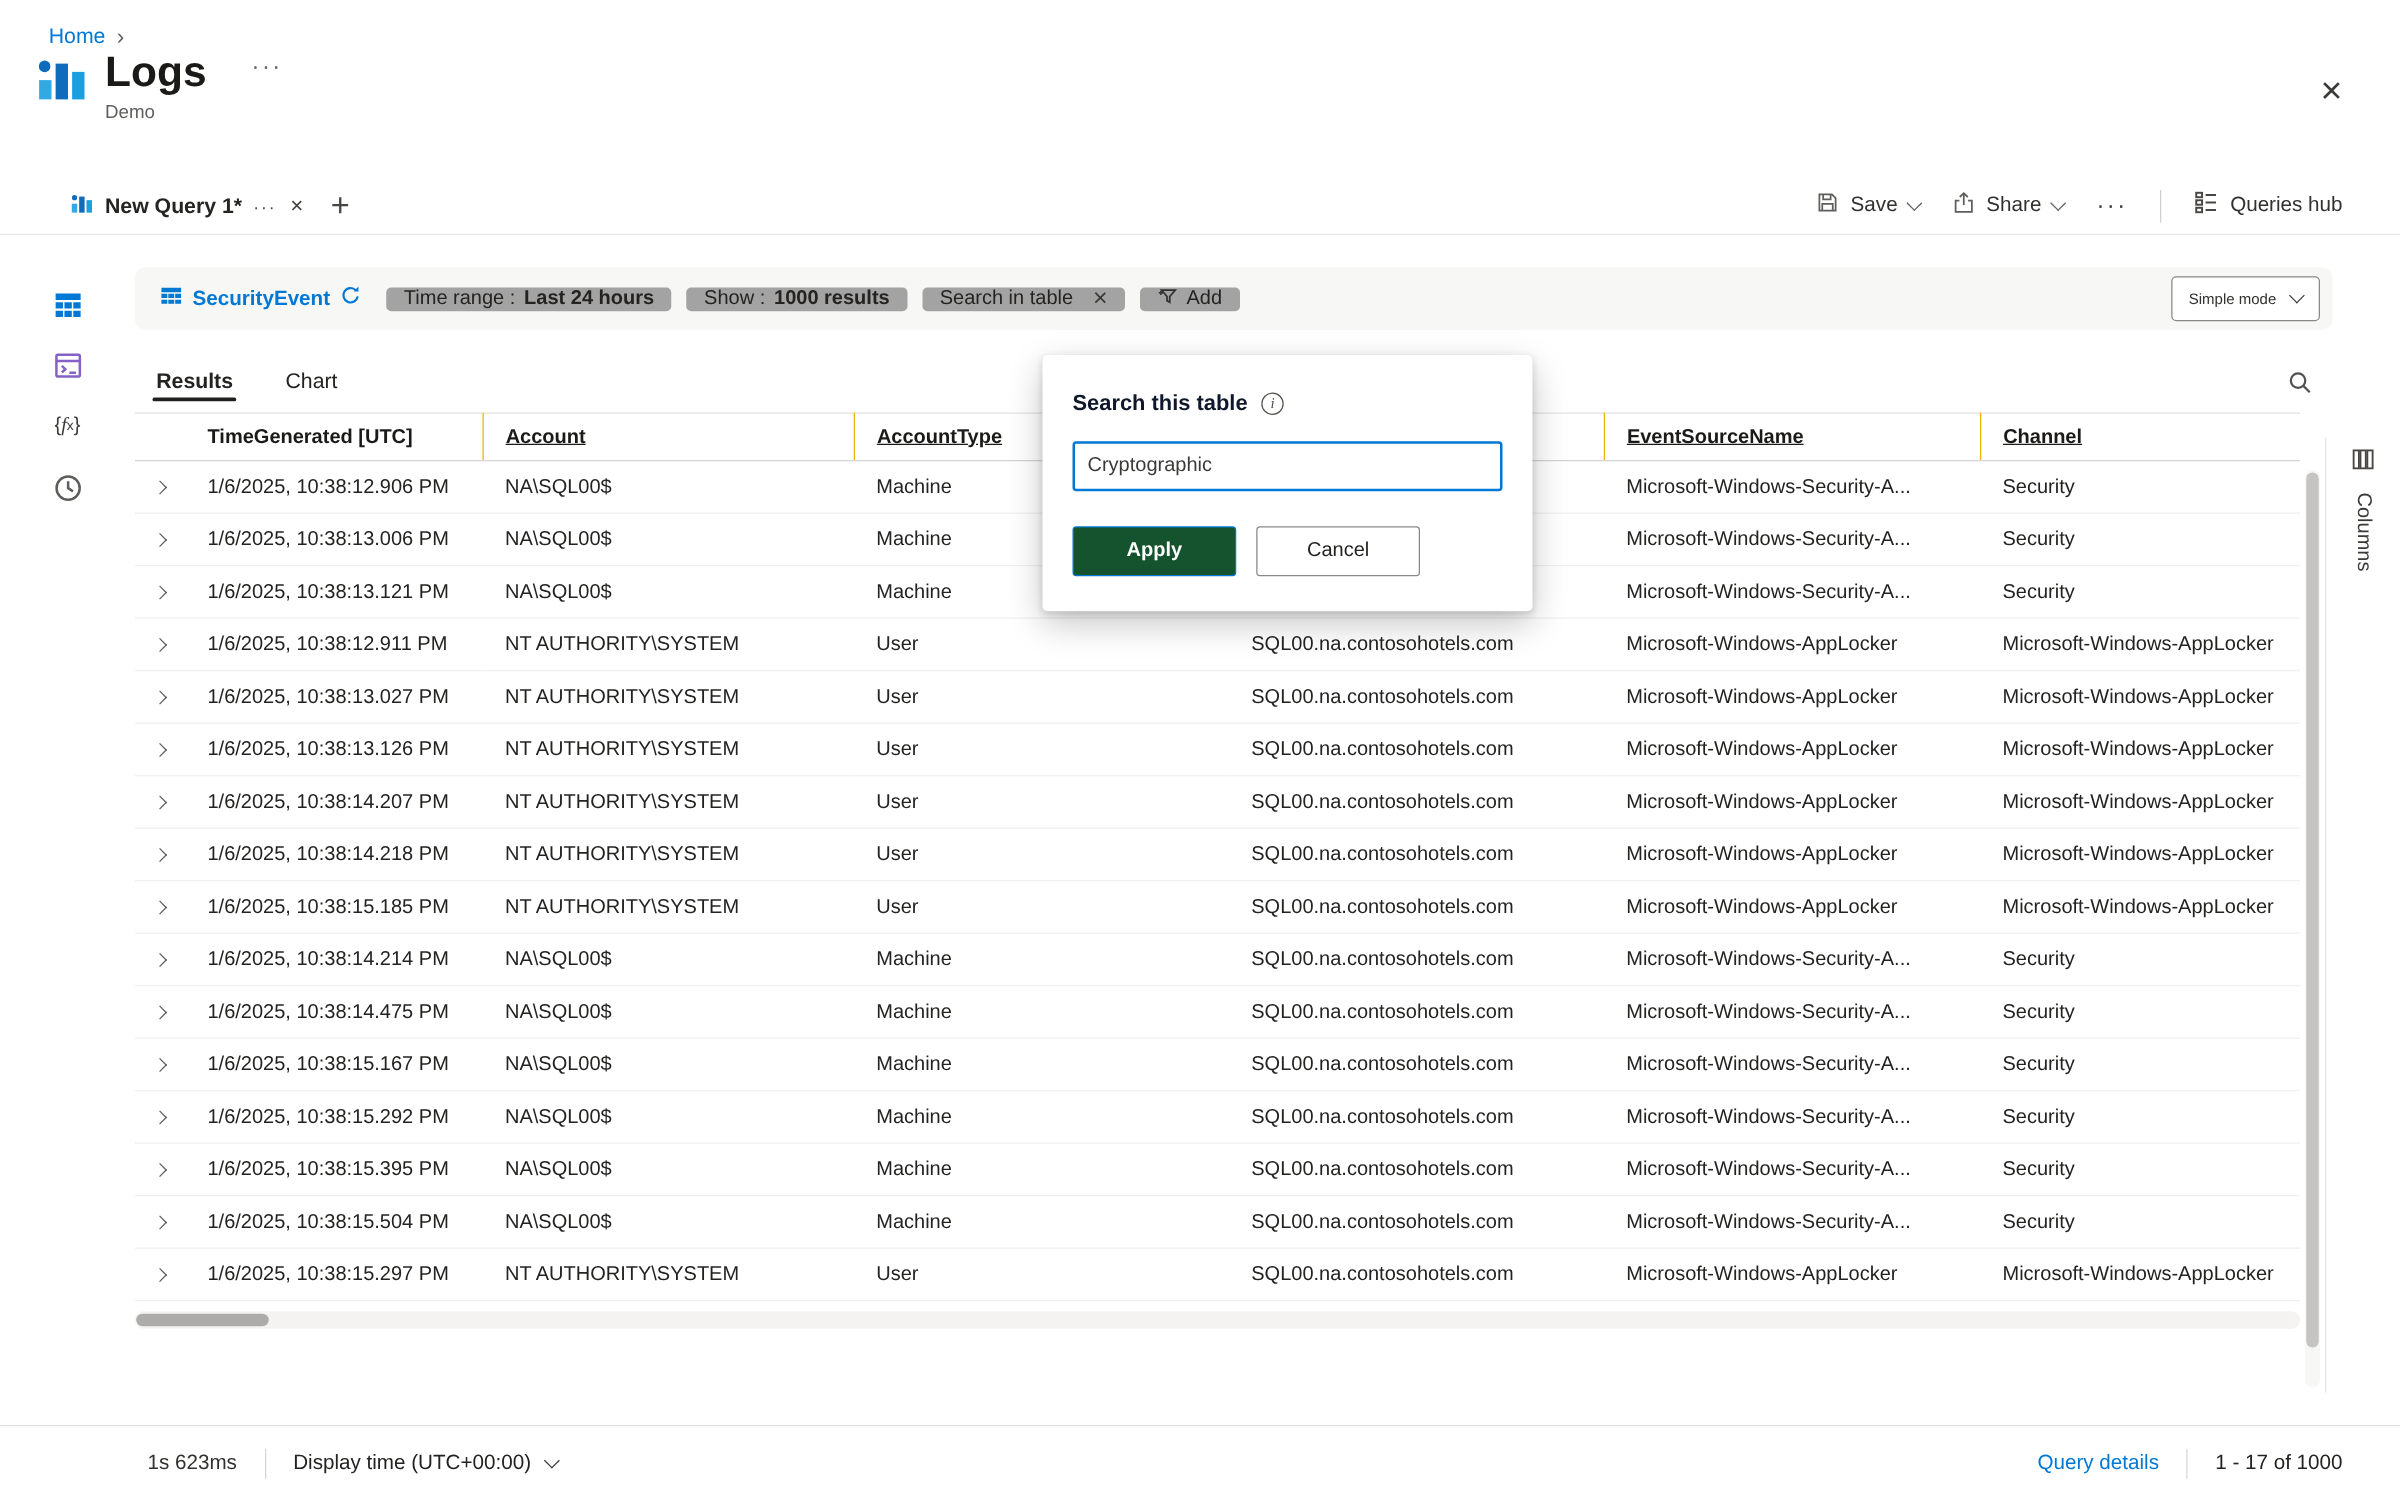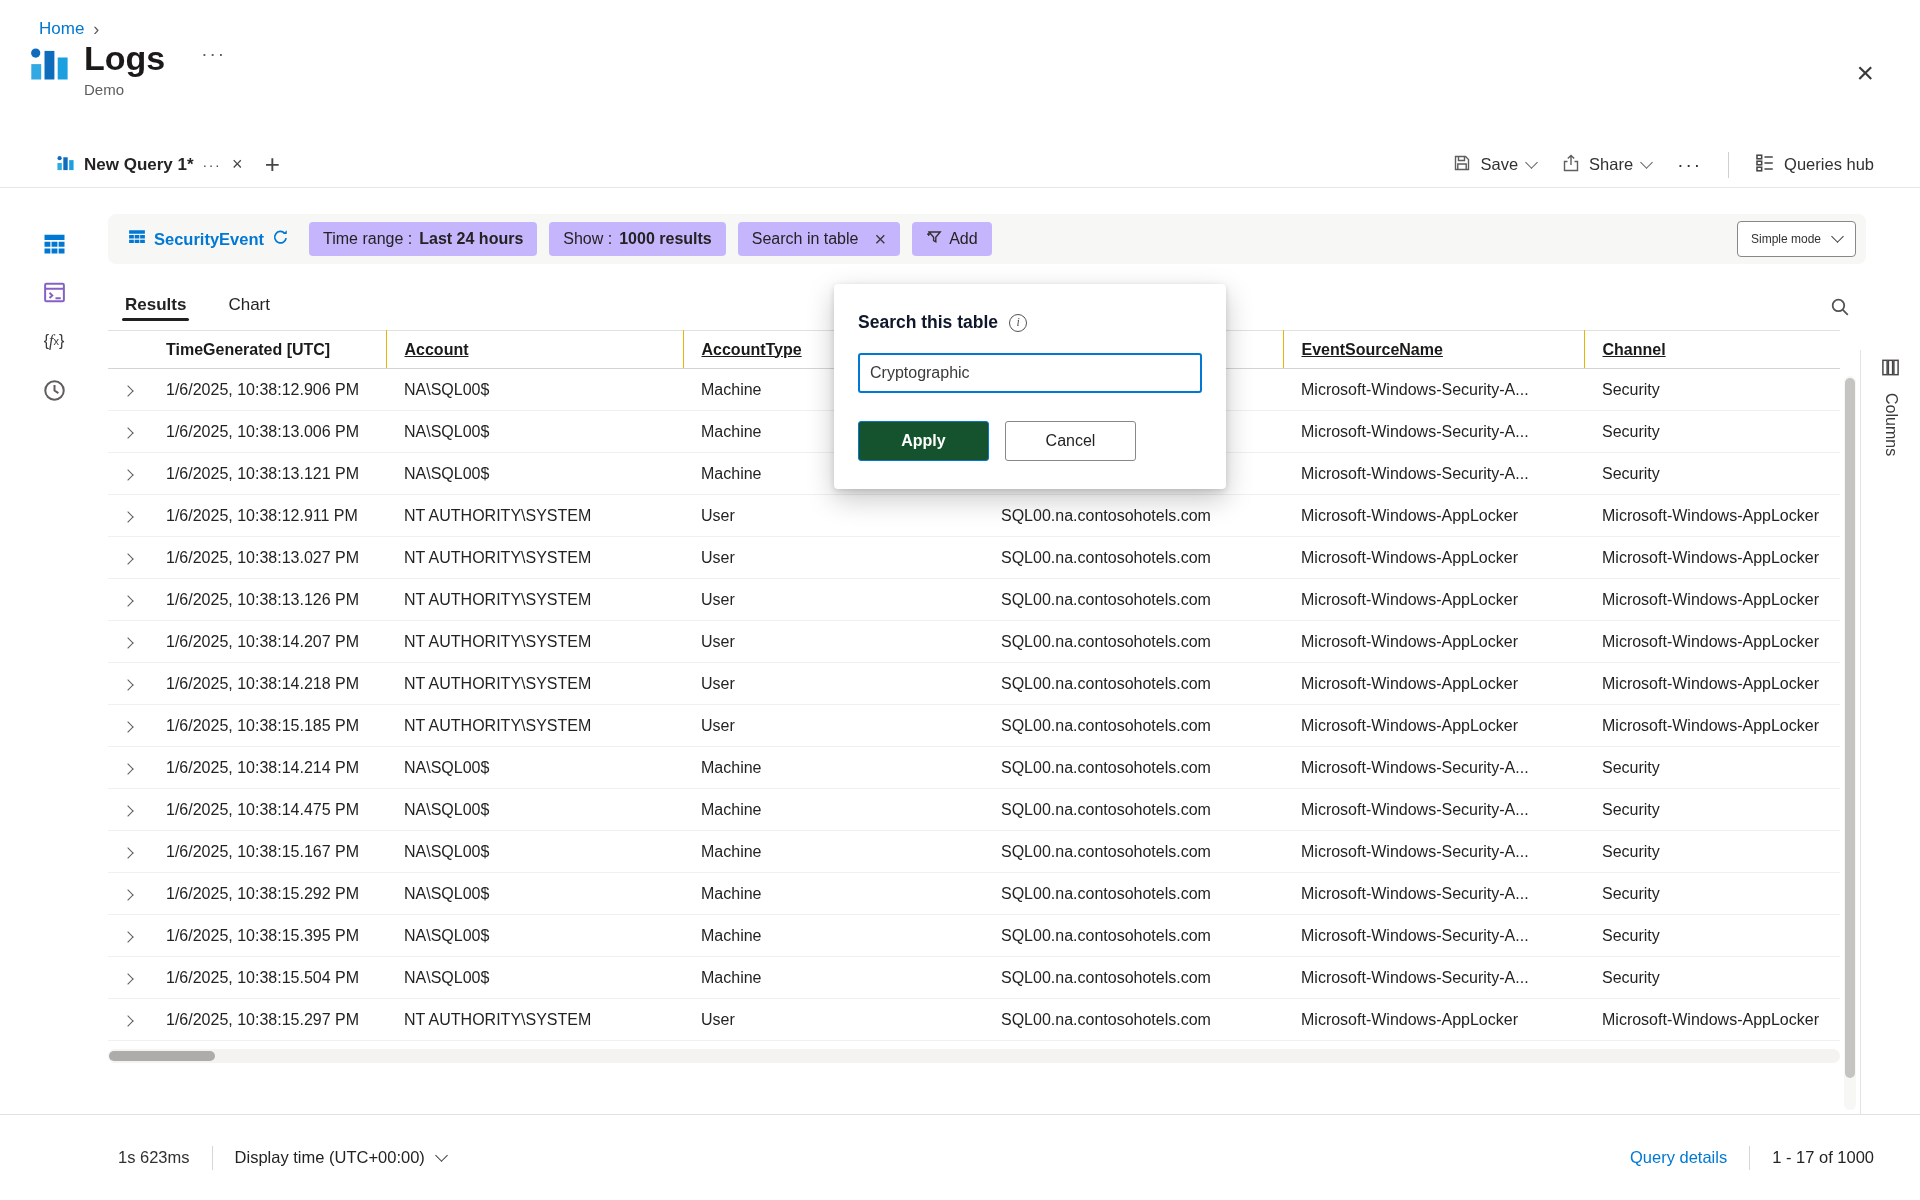--- a/index.html
+++ b/index.html
@@ -45,21 +45,21 @@
   .rail-icon { width:26px; height:26px; display:flex; align-items:center; justify-content:center; cursor:pointer; }
   .fx { font-size:16px; color:#3b3a39; white-space:nowrap; }
   .fx i { font-family:"Liberation Serif", serif; }
   .fx sub { font-size:11px; }
 
   .content { width:1758px; min-width:0; }
 
   
   .query-bar { margin-top:26px; height:50px; background:#f7f7f6; border-radius:8px; display:flex; align-items:center; padding:0 10px 0 12px; gap:12px; }
   .se-chip { display:flex; align-items:center; gap:8px; padding:0 8px; color:#0078d4; font-size:16.5px; font-weight:600; cursor:pointer; white-space:nowrap; }
-  .pill { background:#c4b5fd; border-radius:4px; height:34px; display:flex; align-items:center; padding:0 14px; font-size:16px; color:#242322; gap:7px; cursor:pointer; white-space:nowrap; }
+  .pill { background:#a3a3a3; border-radius:4px; height:19px; display:flex; align-items:center; padding:0 14px; font-size:16px; color:#242322; gap:7px; cursor:pointer; white-space:nowrap; }
   .pill b { font-weight:700; }
   .pill .dismiss { font-size:20px; color:#3b3a39; margin-left:9px; line-height:1; }
   .mode-select { margin-left:auto; height:36px; border:1px solid #8a8886; border-radius:4px; background:#fff; display:flex; align-items:center; padding:0 13px; font-size:12px; gap:12px; cursor:pointer; white-space:nowrap; }
 
   
   .result-tabs { display:flex; align-items:flex-end; height:66px; padding-left:14px; }
   .rtab { font-size:17px; padding:0 3px 15px; margin-right:36px; position:relative; cursor:pointer; color:#242322; }
   .rtab.active { font-weight:700; }
   .rtab.active::after { content:""; position:absolute; left:0; right:0; bottom:9px; height:3px; background:#20201f; border-radius:2px; }
   .grid-search { margin-left:auto; margin-right:16px; padding-bottom:9px; cursor:pointer; }
@@ -78,21 +78,21 @@
   .hscroll { position:relative; margin-top:8px; width:1732px; height:14px; background:#f4f3f2; border-radius:7px; cursor:pointer; }
   .hscroll .thumb { position:absolute; left:1px; top:2px; width:106px; height:10px; background:#aeabab; border-radius:5px; }
   .vscroll { position:absolute; left:1844px; top:376px; width:12px; height:734px; background:#f7f7f6; border-radius:6px; cursor:pointer; }
   .vscroll .thumb { position:absolute; top:2px; left:1px; width:10px; height:700px; background:#c6c4c2; border-radius:5px; }
 
   
   .right-rail { position:absolute; left:1860px; top:350px; bottom:86px; width:60px; border-left:1px solid #e6e4e2; display:flex; flex-direction:column; align-items:center; padding-top:8px; gap:12px; cursor:pointer; }
   .columns-label { writing-mode:vertical-rl; font-size:16px; color:#3b3a39; }
 
   
-  .footer { position:absolute; left:0; right:0; bottom:0; height:86px; border-top:1px solid #e3e1df; display:flex; align-items:center; padding:0 46px 0 118px; font-size:16.5px; background:#fff; }
+  .footer { position:absolute; left:0; right:0; bottom:0; height:60px; border-top:1px solid #e3e1df; display:flex; align-items:center; padding:0 46px 0 118px; font-size:16.5px; background:#fff; }
   .fdiv { width:1px; height:24px; background:#d8d6d4; margin:0 22px; }
   .display-time { display:flex; align-items:center; gap:12px; cursor:pointer; color:#242322; }
   .footer-right { margin-left:auto; display:flex; align-items:center; gap:22px; }
   .query-details { color:#0078d4; cursor:pointer; }
   .result-range { color:#242322; }
 
   
   .popup { position:absolute; left:834px; top:284px; width:392px; background:#fff; border-radius:4px;
     box-shadow:0 10px 28px rgba(0,0,0,.22), 0 2px 6px rgba(0,0,0,.14); padding:28px 24px 28px; z-index:50; }
   .popup-title-row { display:flex; align-items:center; gap:11px; }

